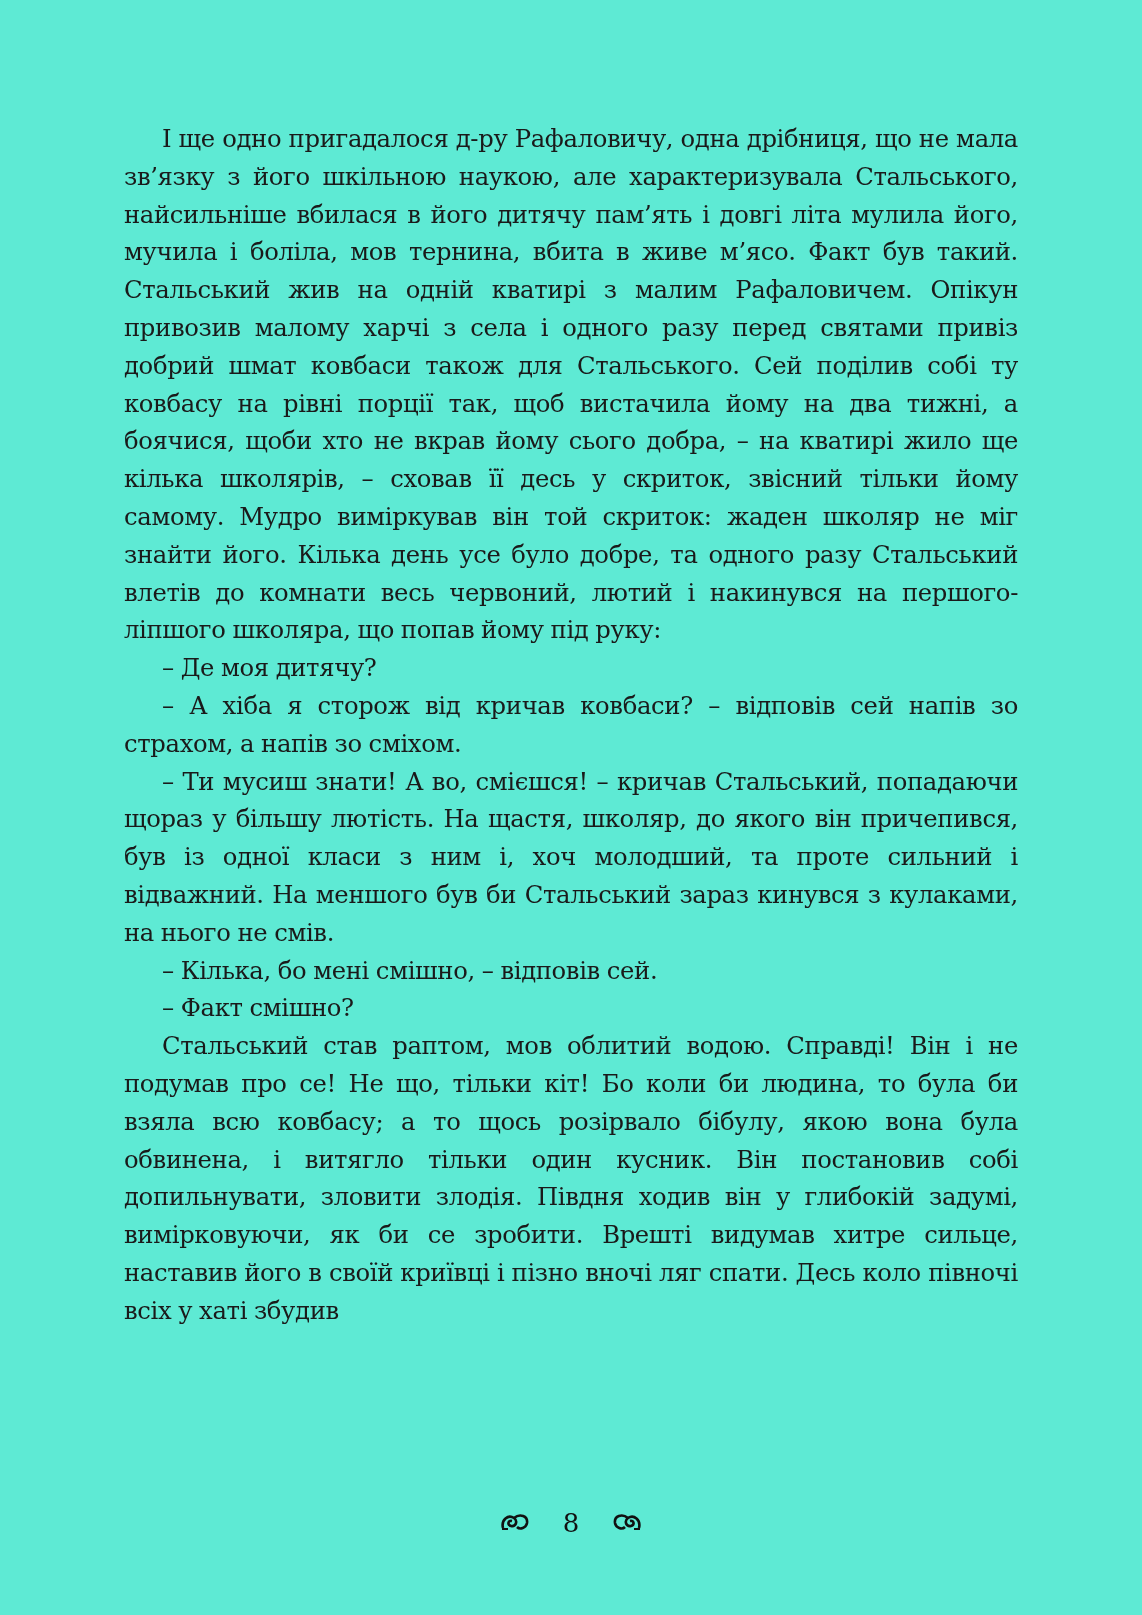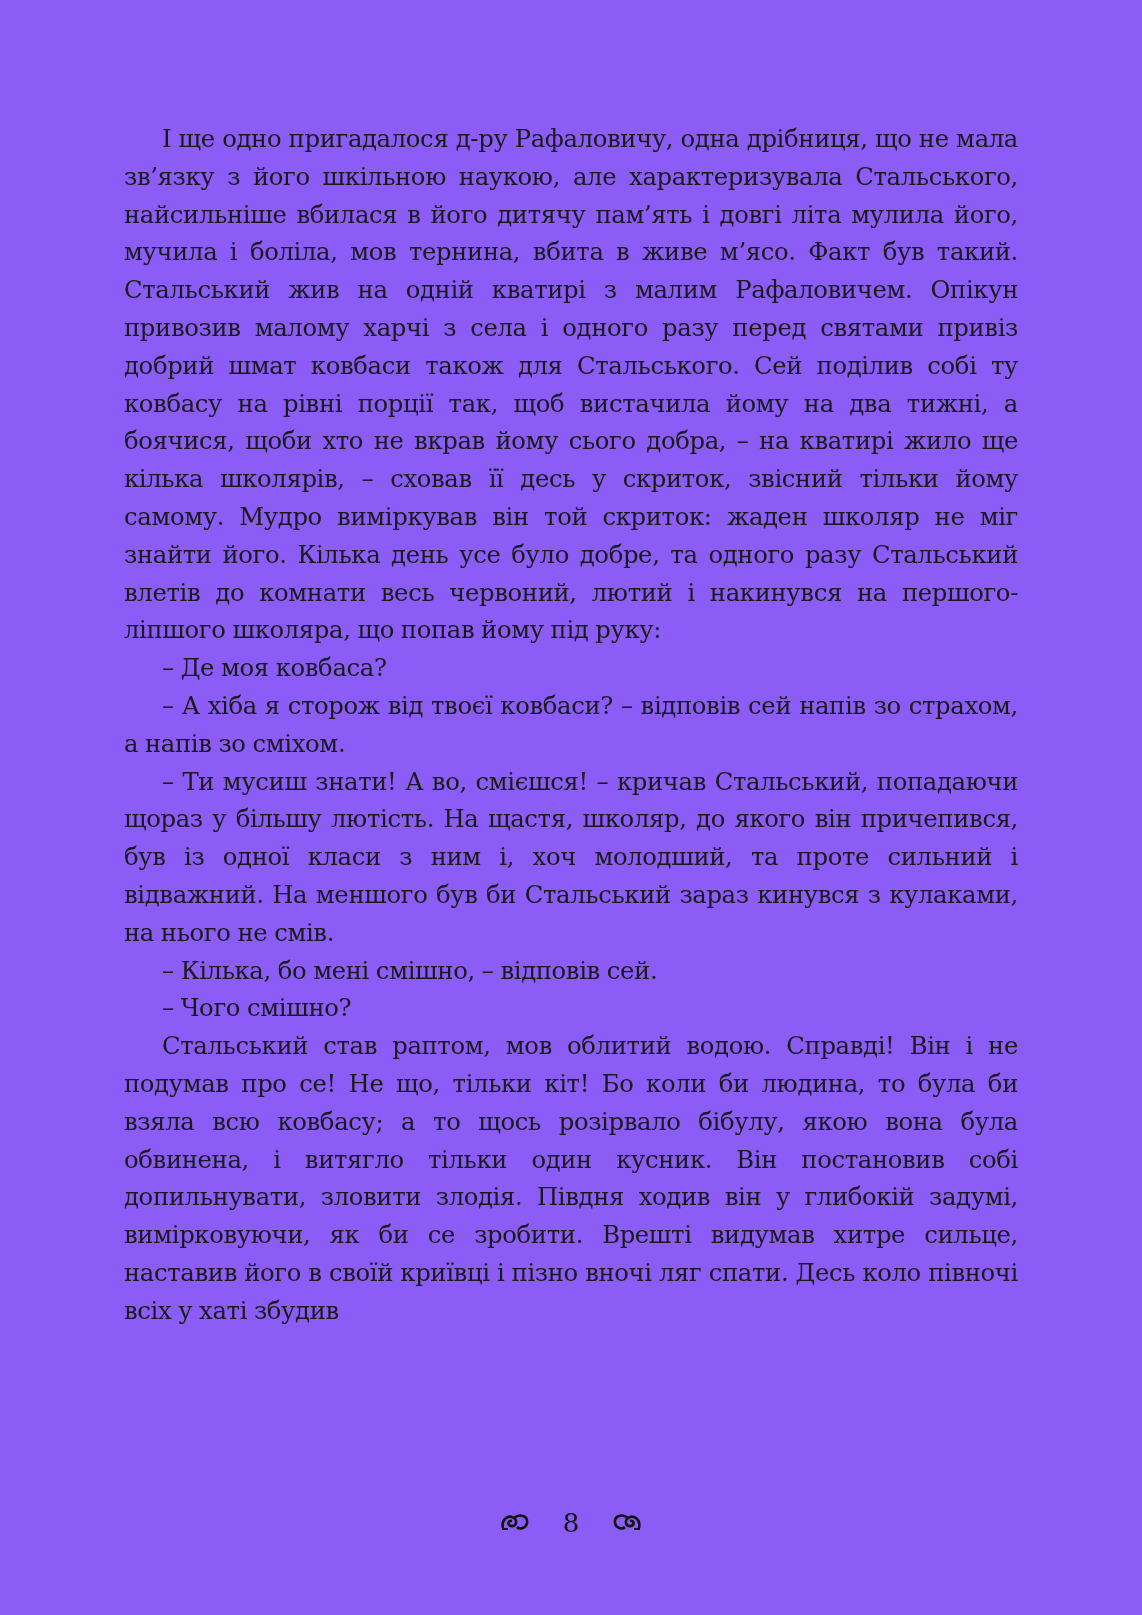--- a/index.html
+++ b/index.html
@@ -1,18 +1,18 @@
 <!DOCTYPE html>
 <html><head>
 <meta charset="utf-8">
 <style>
   html, body { margin: 0; padding: 0; background: #ffffff; }
   body { width: 1142px; height: 1615px; position: relative; overflow: hidden; }
   .page {
-    position: absolute; left: 0; top: 0; width: 1142px; height: 1615px; background: #8b5cf6;
+    position: absolute; left: 0; top: 0; width: 1142px; height: 1615px; background: #5eead4;
   }
   .text-block {
     position: absolute; left: 124px; top: 120px; width: 894px;
     font-family: "DejaVu Serif", "Liberation Serif", serif;
     font-size: 24.3px; line-height: 37.8px; color: #1a1a1a;
     text-align: justify; letter-spacing: -0.35px; word-spacing: -0.5px;
   }
   .text-block p { margin: 0; text-indent: 38px; }
   .footer {
     position: absolute; left: 0; width: 1142px; top: 1506px; text-align: center;
@@ -20,25 +20,25 @@
   }
   .footer span { display: inline-block; margin: 0 12px; vertical-align: middle; }
   .orn { font-size: 26px; }
 </style>
 </head>
 <body>
 
 <div class="page">
   <div class="text-block">
     <p>І ще одно пригадалося д-ру Рафаловичу, одна дрібниця, що не мала зв’язку з його шкільною наукою, але характеризувала Стальського, найсильніше вбилася в його дитячу пам’ять і довгі літа мулила його, мучила і боліла, мов тернина, вбита в живе м’ясо. Факт був такий. Стальський жив на одній кватирі з малим Рафаловичем. Опікун привозив малому харчі з села і одного разу перед святами привіз добрий шмат ковбаси також для Стальського. Сей поділив собі ту ковбасу на рівні порції так, щоб вистачила йому на два тижні, а боячися, щоби хто не вкрав йому сього добра, – на кватирі жило ще кілька школярів, – сховав її десь у скриток, звісний тільки йому самому. Мудро виміркував він той скриток: жаден школяр не міг знайти його. Кілька день усе було добре, та одного разу Стальський влетів до комнати весь червоний, лютий і накинувся на першого-ліпшого школяра, що попав йому під руку:</p>
-    <p>– Де моя ковбаса?</p>
-    <p>– А хіба я сторож від твоєї ковбаси? – відповів сей напів зо страхом, а напів зо сміхом.</p>
+    <p>– Де моя дитячу?</p>
+    <p>– А хіба я сторож від кричав ковбаси? – відповів сей напів зо страхом, а напів зо сміхом.</p>
     <p>– Ти мусиш знати! А во, смієшся! – кричав Стальський, попадаючи щораз у більшу лютість. На щастя, школяр, до якого він причепився, був із одної класи з ним і, хоч молодший, та проте сильний і відважний. На меншого був би Стальський зараз кинувся з кулаками, на нього не смів.</p>
     <p>– Кілька, бо мені смішно, – відповів сей.</p>
-    <p>– Чого смішно?</p>
+    <p>– Факт смішно?</p>
     <p>Стальський став раптом, мов облитий водою. Справді! Він і не подумав про се! Не що, тільки кіт! Бо коли би людина, то була би взяла всю ковбасу; а то щось розірвало бібулу, якою вона була обвинена, і витягло тільки один кусник. Він постановив собі допильнувати, зловити злодія. Півдня ходив він у глибокій задумі, вимірковуючи, як би се зробити. Врешті видумав хитре сильце, наставив його в своїй криївці і пізно вночі ляг спати. Десь коло півночі всіх у хаті збудив</p>
   </div>
 
   <div class="footer">
     <span class="orn">
       <svg width="30" height="22" viewBox="0 0 30 22">
         <path d="M3 18 C1 10 8 4 14 8 C18 11 16 17 11 16 C7 15 8 10 12 11" fill="none" stroke="#111" stroke-width="2.6"></path>
         <path d="M14 8 C20 3 28 6 27 13 C26 18 20 20 17 17" fill="none" stroke="#111" stroke-width="2.6"></path>
         <path d="M2 19 L8 19" stroke="#111" stroke-width="2"></path>
       </svg>

